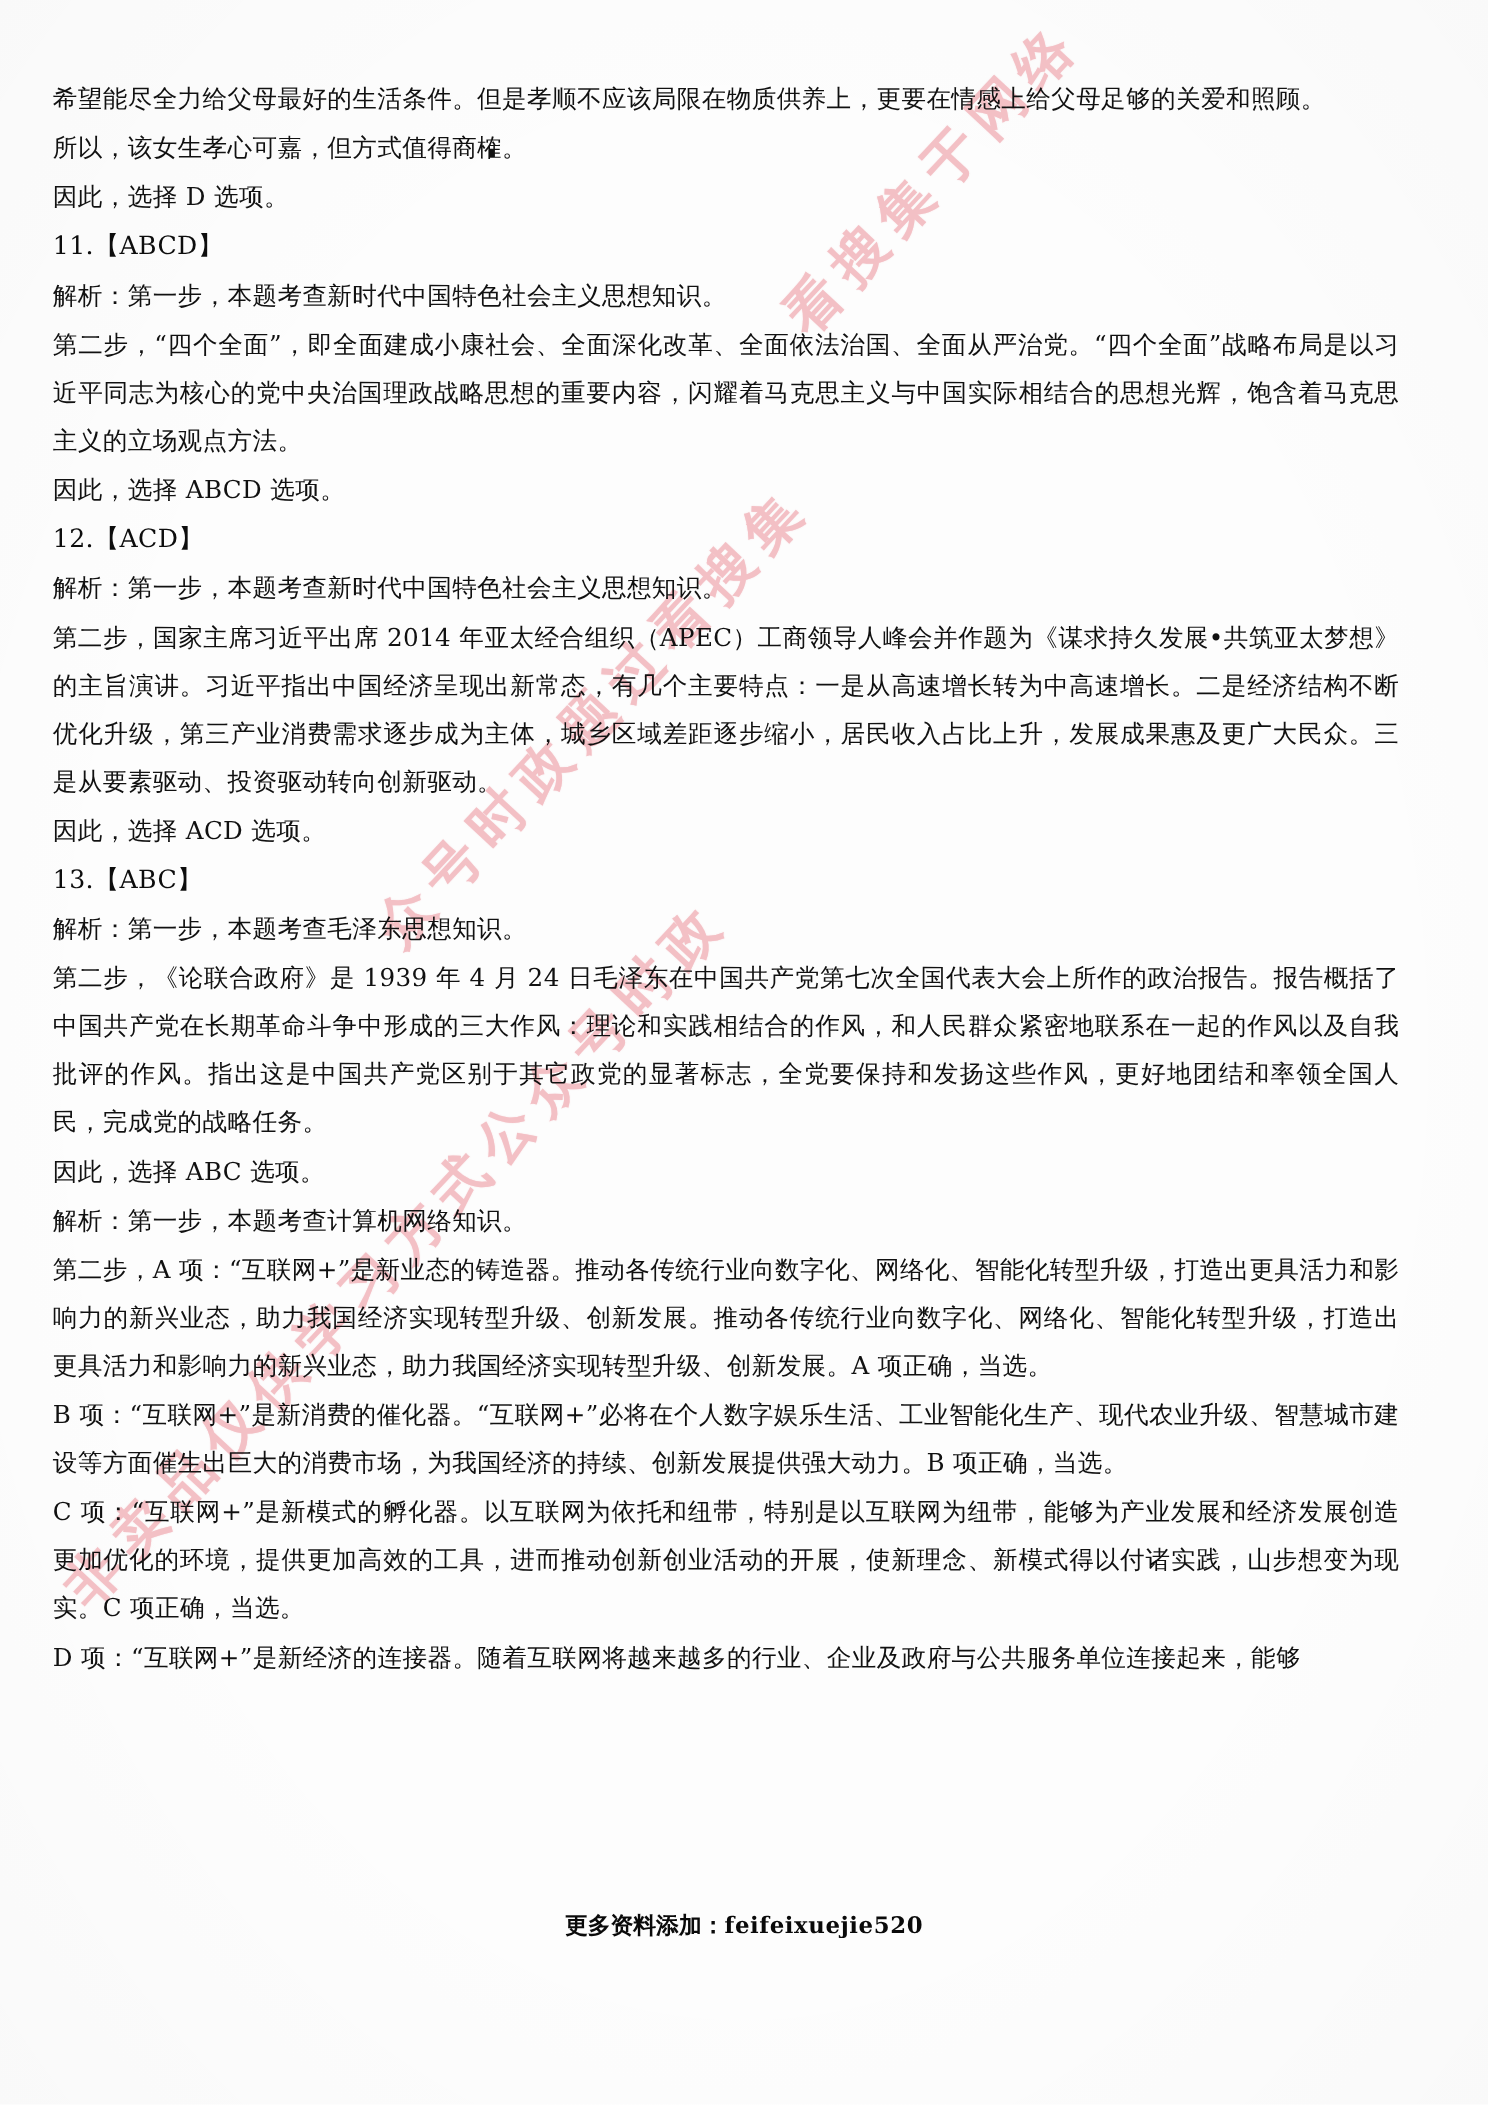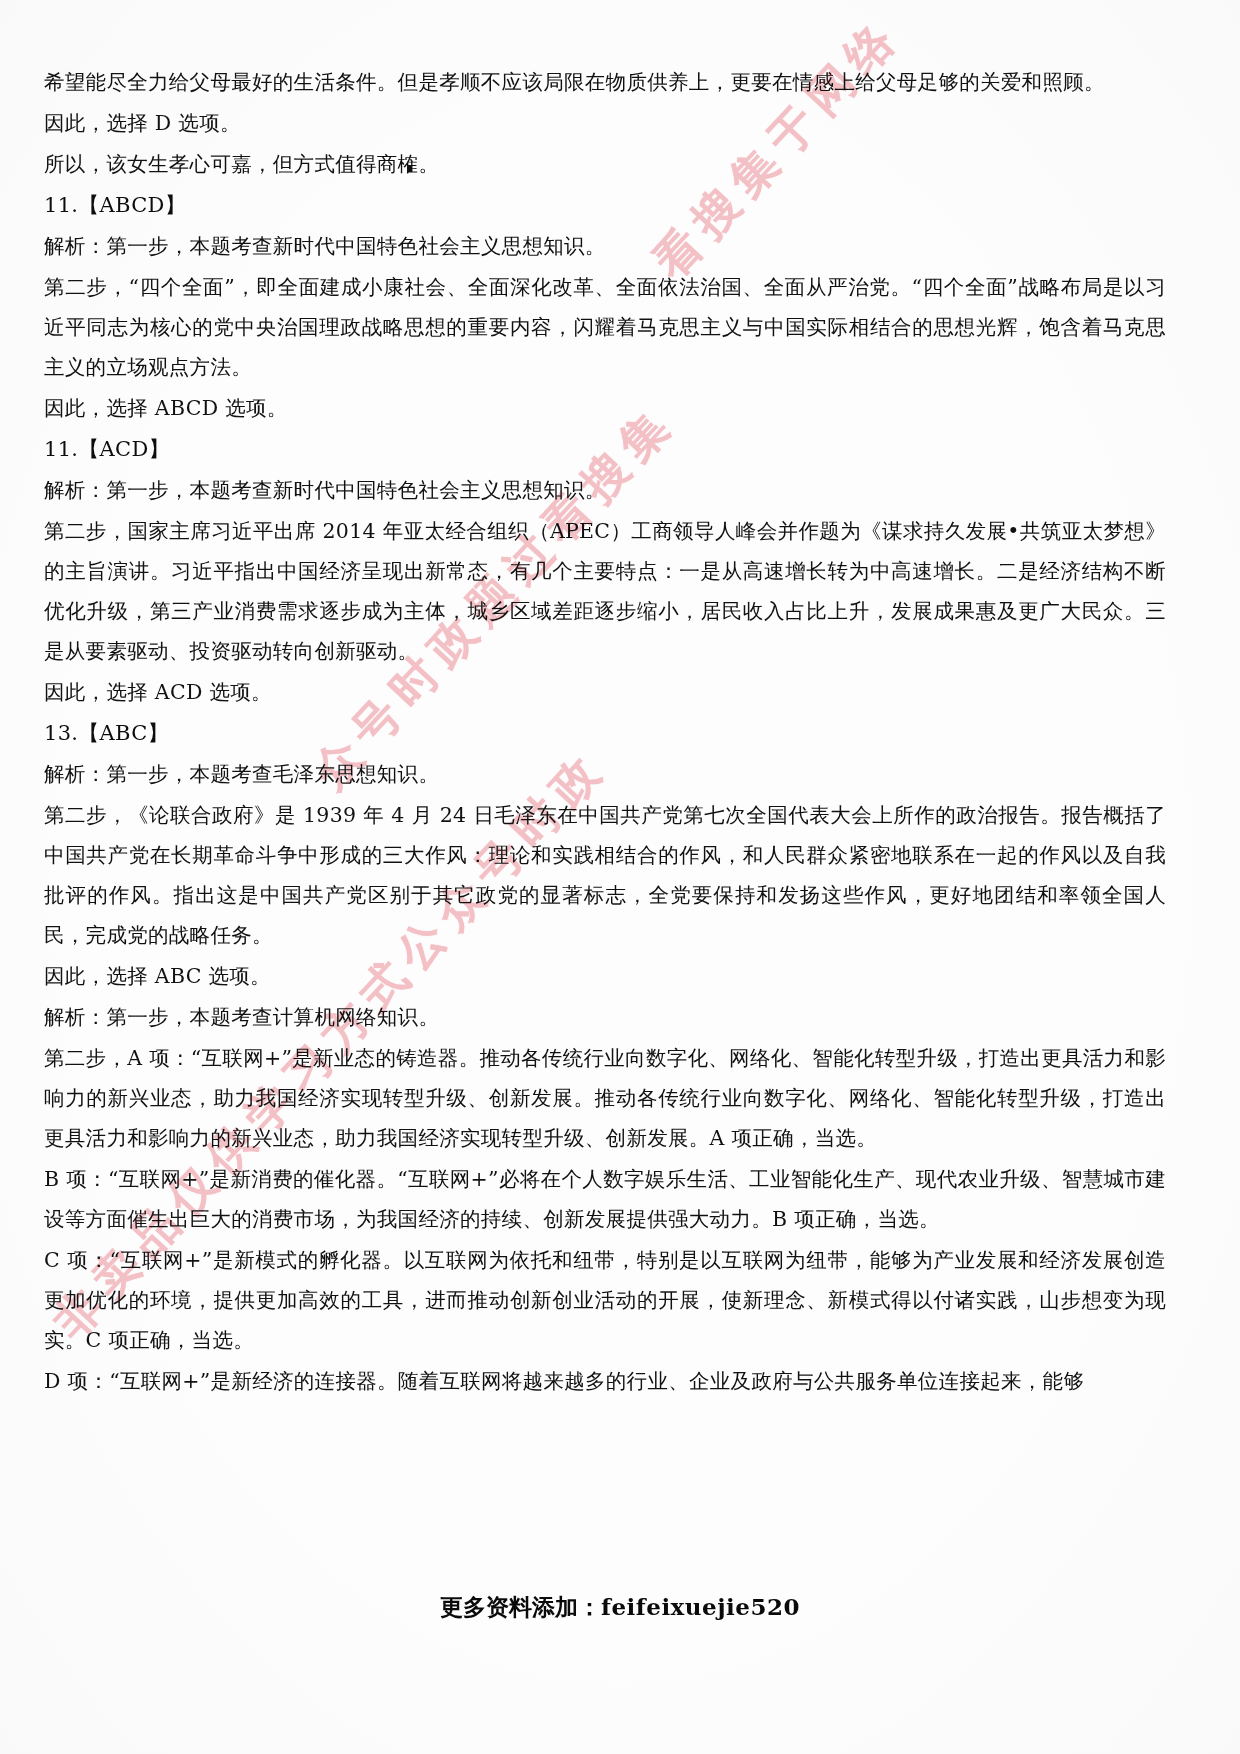--- a/index.html
+++ b/index.html
@@ -99,21 +99,21 @@
   .gap { margin-top: 9px; }
 
   
   #footer {
     position: absolute;
     left: 0;
     right: 0;
     top: 1592px;
     text-align: center;
     z-index: 10;
-    font-size: 23px;
+    font-size: 19px;
     color: #0a0a0a;
     font-weight: 700;
     font-family: "DejaVu Serif", "Liberation Serif", serif;
   }
   #footer .acct {
     font-family: "DejaVu Serif", "Liberation Serif", serif;
     letter-spacing: .5px;
   }
 
   
@@ -135,29 +135,29 @@
     <div class="wm wm-a">看搜集于网络</div>
     <div class="wm wm-b">众号时政题过看搜集</div>
     <div class="wm wm-c">非卖品仅供学习方式公众号时政</div>
   </div>
 
   <div id="edge-shade"></div>
 
   <div id="content">
 
     <p class="para">希望能尽全力给父母最好的生活条件。但是孝顺不应该局限在物质供养上，更要在情感上给父母足够的关爱和照顾。</p>
+    <p class="para">所以，该女生孝心可嘉，但方式值得商榷。</p>
     <p class="para">因此，选择 D 选项。</p>
-    <p class="para">所以，该女生孝心可嘉，但方式值得商榷。</p>
 
     <p class="para q-head">11.【ABCD】</p>
     <p class="para gap">解析：第一步，本题考查新时代中国特色社会主义思想知识。</p>
     <p class="para">第二步，“四个全面”，即全面建成小康社会、全面深化改革、全面依法治国、全面从严治党。“四个全面”战略布局是以习近平同志为核心的党中央治国理政战略思想的重要内容，闪耀着马克思主义与中国实际相结合的思想光辉，饱含着马克思主义的立场观点方法。</p>
     <p class="para">因此，选择 ABCD 选项。</p>
 
-    <p class="para q-head">11.【ACD】</p>
+    <p class="para q-head">12.【ACD】</p>
     <p class="para gap">解析：第一步，本题考查新时代中国特色社会主义思想知识。</p>
     <p class="para">第二步，国家主席习近平出席 2014 年亚太经合组织（APEC）工商领导人峰会并作题为《谋求持久发展•共筑亚太梦想》的主旨演讲。习近平指出中国经济呈现出新常态，有几个主要特点：一是从高速增长转为中高速增长。二是经济结构不断优化升级，第三产业消费需求逐步成为主体，城乡区域差距逐步缩小，居民收入占比上升，发展成果惠及更广大民众。三是从要素驱动、投资驱动转向创新驱动。</p>
     <p class="para">因此，选择 ACD 选项。</p>
 
     <p class="para q-head">13.【ABC】</p>
     <p class="para gap">解析：第一步，本题考查毛泽东思想知识。</p>
     <p class="para">第二步，《论联合政府》是 1939 年 4 月 24 日毛泽东在中国共产党第七次全国代表大会上所作的政治报告。报告概括了中国共产党在长期革命斗争中形成的三大作风：理论和实践相结合的作风，和人民群众紧密地联系在一起的作风以及自我批评的作风。指出这是中国共产党区别于其它政党的显著标志，全党要保持和发扬这些作风，更好地团结和率领全国人民，完成党的战略任务。</p>
     <p class="para">因此，选择 ABC 选项。</p>
 
     <p class="para gap">解析：第一步，本题考查计算机网络知识。</p>

